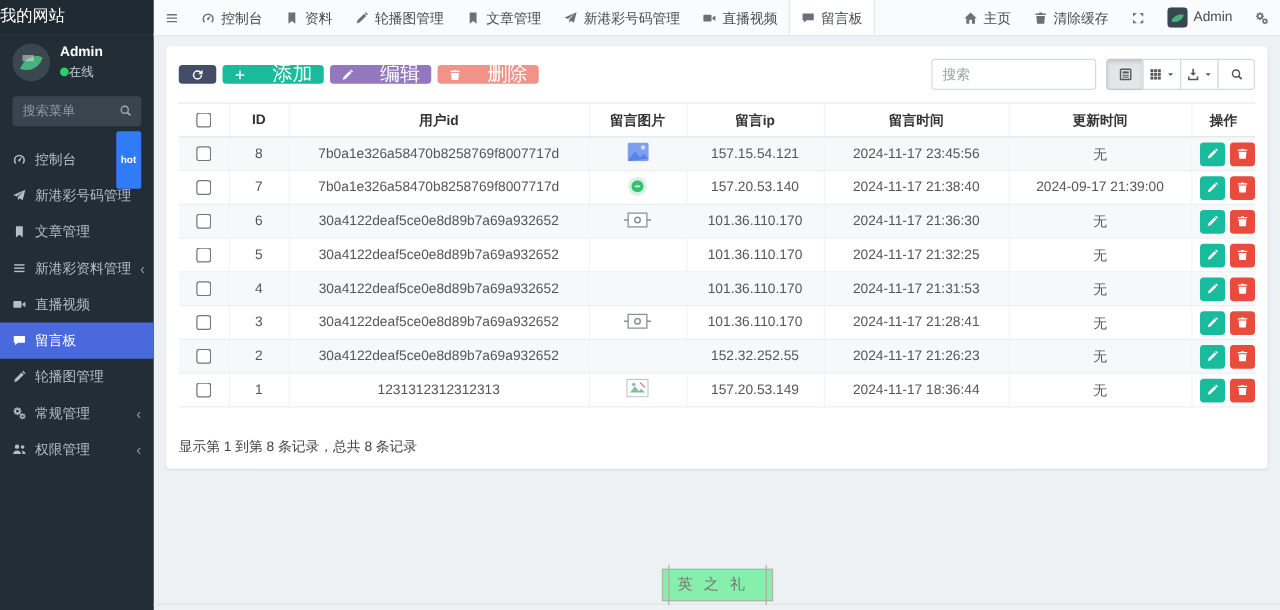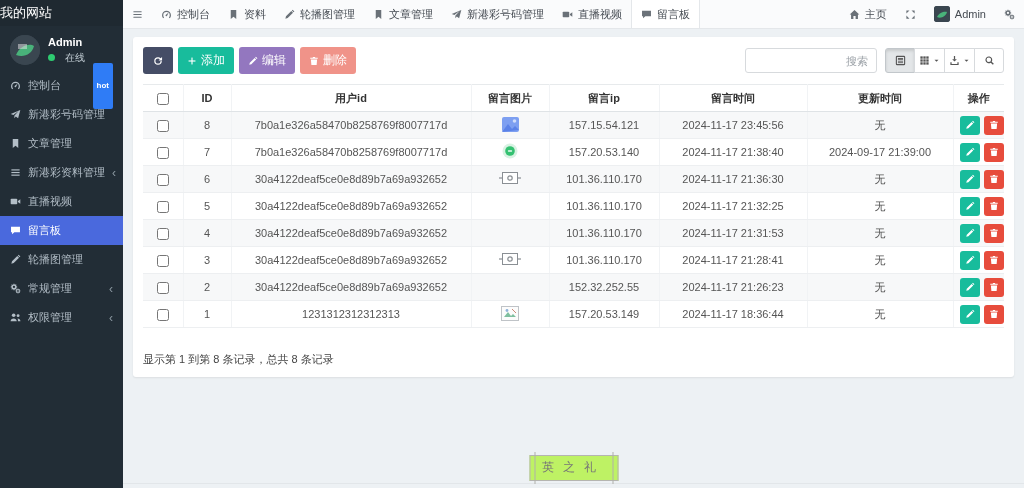--- a/index.html
+++ b/index.html
@@ -7,21 +7,21 @@
        font-family:"Liberation Sans","DejaVu Sans",sans-serif;font-size:11px;color:#444;}
   .app{display:flex;width:1024px;height:488px;}
   .icon{display:inline-block;flex-shrink:0;}
 
   
   .sidebar{width:123px;flex-shrink:0;background:#222d36;display:flex;flex-direction:column;}
   .brand{height:26px;line-height:26px;color:#fff;font-size:13px;background:#1f2931;}
   .user-panel{display:flex;align-items:center;gap:8px;padding:9px 10px 6px;}
   .avatar{width:30px;height:30px;border-radius:50%;overflow:hidden;background:#39444e;flex-shrink:0;}
   .user-name{color:#fff;font-weight:bold;font-size:11px;line-height:13px;}
-  .user-status{color:#c2cdd4;font-size:10px;display:flex;align-items:center;gap:10px;margin-top:2px;text-align:center;}
+  .user-status{color:#c2cdd4;font-size:10px;display:flex;align-items:center;gap:0;margin-top:2px;text-align:center;}
   .dot{width:7px;height:7px;border-radius:50%;background:#2ecc71;}
   .side-search{margin:6px 10px 12px;position:relative;}
   .side-search input{width:100%;box-sizing:border-box;background:#38454f;border:none;height:24px;
        border-radius:3px;color:#cdd6db;padding:0 24px 0 8px;font-size:10.5px;outline:none;}
   .side-search input::placeholder{color:#8b9aa4;}
   .side-search .icon{position:absolute;right:7px;top:6px;width:11px;height:11px;color:#9aa8b1;}
   .side-menu{display:flex;flex-direction:column;}
   .side-item{display:flex;align-items:center;gap:7px;padding:0 10px;height:29px;color:#b3bec7;cursor:pointer;}
   .side-item .icon{width:11px;height:11px;}
   .side-item.active{background:#4a69dd;color:#fff;}
@@ -38,30 +38,30 @@
   .nav-item{display:flex;align-items:center;gap:5px;padding:0 9px;cursor:pointer;white-space:nowrap;}
   .nav-item .icon{width:11px;height:11px;color:#6a7178;}
   .nav-item.active{background:#fff;border-left:1px solid #e4e7ea;border-right:1px solid #e4e7ea;}
   .nav-right{margin-left:auto;display:flex;align-items:stretch;}
   .mini-avatar{width:16px;height:16px;border-radius:3px;overflow:hidden;background:#39444e;}
 
   
   .content{flex:1;position:relative;padding:8px 10px;}
   .panel{background:#fff;border-radius:3px;box-shadow:0 1px 2px rgba(0,0,0,.08);padding:10px;}
   .toolbar{display:flex;align-items:center;}
-  .btn{display:inline-flex;align-items:center;gap:4px;height:27px;padding:0 9px;border:none;
-       border-radius:3px;color:#fff;font-size:12px;cursor:pointer;font-family:inherit;margin-right:5px;}
+  .btn{display:inline-flex;align-items:center;gap:21px;height:15px;padding:0 9px;border:none;
+       border-radius:3px;color:#fff;font-size:16px;cursor:pointer;font-family:inherit;margin-right:5px;}
   .btn .icon{width:10px;height:10px;}
   .btn-refresh{background:#454d66;width:30px;justify-content:center;padding:0;}
   .btn-add{background:#18bc9c;}
   .btn-edit{background:#4c1d95;opacity:.6;}
   .btn-del{background:#e74c3c;opacity:.6;}
   .toolbar-right{margin-left:auto;display:flex;align-items:center;}
   .search-input{width:132px;height:25px;border:1px solid #d7dadd;border-radius:3px;padding:0 8px;
-       font-size:11px;color:#555;box-sizing:border-box;outline:none;text-align:right;}
+       font-size:11px;color:#555;box-sizing:border-box;outline:none;}
   .search-input::placeholder{color:#9aa0a6;}
   .btn-group{display:flex;margin-left:8px;}
   .tbtn{min-width:30px;height:25px;background:#fff;border:1px solid #d7dadd;display:flex;
        align-items:center;justify-content:center;gap:3px;color:#555;cursor:pointer;
        margin-left:-1px;padding:0 4px;box-sizing:border-box;}
   .tbtn:first-child{border-radius:3px 0 0 3px;margin-left:0;}
   .tbtn:last-child{border-radius:0 3px 3px 0;}
   .tbtn .icon{width:11px;height:11px;}
   .tbtn .caret{width:7px;height:7px;}
   .tbtn.pressed{background:#e3e6e8;box-shadow:inset 0 2px 3px rgba(0,0,0,.12);border-color:#c2c7cb;}
@@ -77,21 +77,21 @@
   .act{display:inline-flex;width:20px;height:19px;border-radius:3px;align-items:center;
        justify-content:center;color:#fff;margin:0 2px;border:none;cursor:pointer;padding:0;}
   .act .icon{width:10px;height:10px;}
   .act-edit{background:#18bc9c;}
   .act-del{background:#e74c3c;}
   .summary{margin-top:24px;color:#444;}
 
   
   .footer-line{position:absolute;left:0;right:0;bottom:4px;height:1px;background:#e2e6e9;}
   .stamp{position:absolute;bottom:7px;left:50%;transform:translateX(-50%);
-       border:1px solid #b5b5b0;background:#bef264;color:#777;padding:3px 12px 4px;
+       border:1px solid #b5b5b0;background:#86efac;color:#777;padding:3px 12px 4px;
        font-family:Liberation Mono, monospace;font-size:12px;letter-spacing:9px;}
   .stamp::before,.stamp::after{content:"";position:absolute;top:-4px;bottom:-4px;width:1px;background:#b0b0aa;}
   .stamp::before{left:4px;}
   .stamp::after{right:4px;}
 </style>
 </head>
 <body>
 
 <div class="app">
 
@@ -106,20 +106,26 @@
         </svg>
       </span>
       <span>
         <div class="user-name">Admin</div>
         <div class="user-status">
           <span class="dot"></span>
           <span>在线</span>
         </div>
       </span>
     </div>
+    <div class="side-search">
+      <input type="text" placeholder="搜索菜单" style="">
+      <svg class="icon" viewBox="0 0 16 16" fill="currentColor">
+        <path d="M11.2 9.8a5 5 0 1 0-1.4 1.4l3.1 3.1 1.4-1.4zM7 10.3A3.3 3.3 0 1 1 7 3.7a3.3 3.3 0 0 1 0 6.6z"></path>
+      </svg>
+    </div>
     <nav class="side-menu" id="side-menu">
         <a class="side-item">
           <svg class="icon" viewBox="0 0 16 16" fill="currentColor">
             <path d="M8 2.5A6.5 6.5 0 0 0 1.5 9c0 1.7.6 3.2 1.7 4.4l1.3-1.2A4.7 4.7 0 0 1 3.3 9a4.7 4.7 0 1 1 9.4 0c0 1.2-.4 2.3-1.2 3.2l1.3 1.2A6.47 6.47 0 0 0 14.5 9 6.5 6.5 0 0 0 8 2.5z"></path>
             <path d="M8.9 9.9a1.25 1.25 0 1 1-1.8-1.7L11.2 5z"></path>
           </svg>
           <span class="side-label">控制台</span>
           <span class="badge-hot">hot</span>
         </a>
         <a class="side-item">
@@ -242,20 +248,26 @@
             </svg>
             <span>留言板</span>
           </span>
         </div>
       <div class="nav-right">
         <span class="nav-item">
           <svg class="icon" viewBox="0 0 16 16" fill="currentColor">
             <path d="M8 1.5 15 8h-2v6.5h-3.4V10H6.4v4.5H3V8H1z"></path>
           </svg>
           <span>主页</span>
+        </span>
+        <span class="nav-item">
+          <svg class="icon" viewBox="0 0 16 16" fill="currentColor">
+            <path d="M6.2 1.5h3.6v1.2H14v1.6H2V2.7h4.2zM3 5.5h10l-.8 9H3.8z"></path>
+          </svg>
+          <span>清除缓存</span>
         </span>
         <span class="nav-item">
           <svg class="icon" viewBox="0 0 16 16" fill="currentColor">
             <path d="M2 2h4.5L2 6.5zM14 2H9.5L14 6.5zM2 14h4.5L2 9.5zM14 14H9.5L14 9.5z"></path>
           </svg>
         </span>
         <span class="nav-item">
           <span class="mini-avatar">
             <svg width="16" height="16" viewBox="0 0 16 16">
                 <rect width="16" height="16" fill="#3a4650"></rect>

